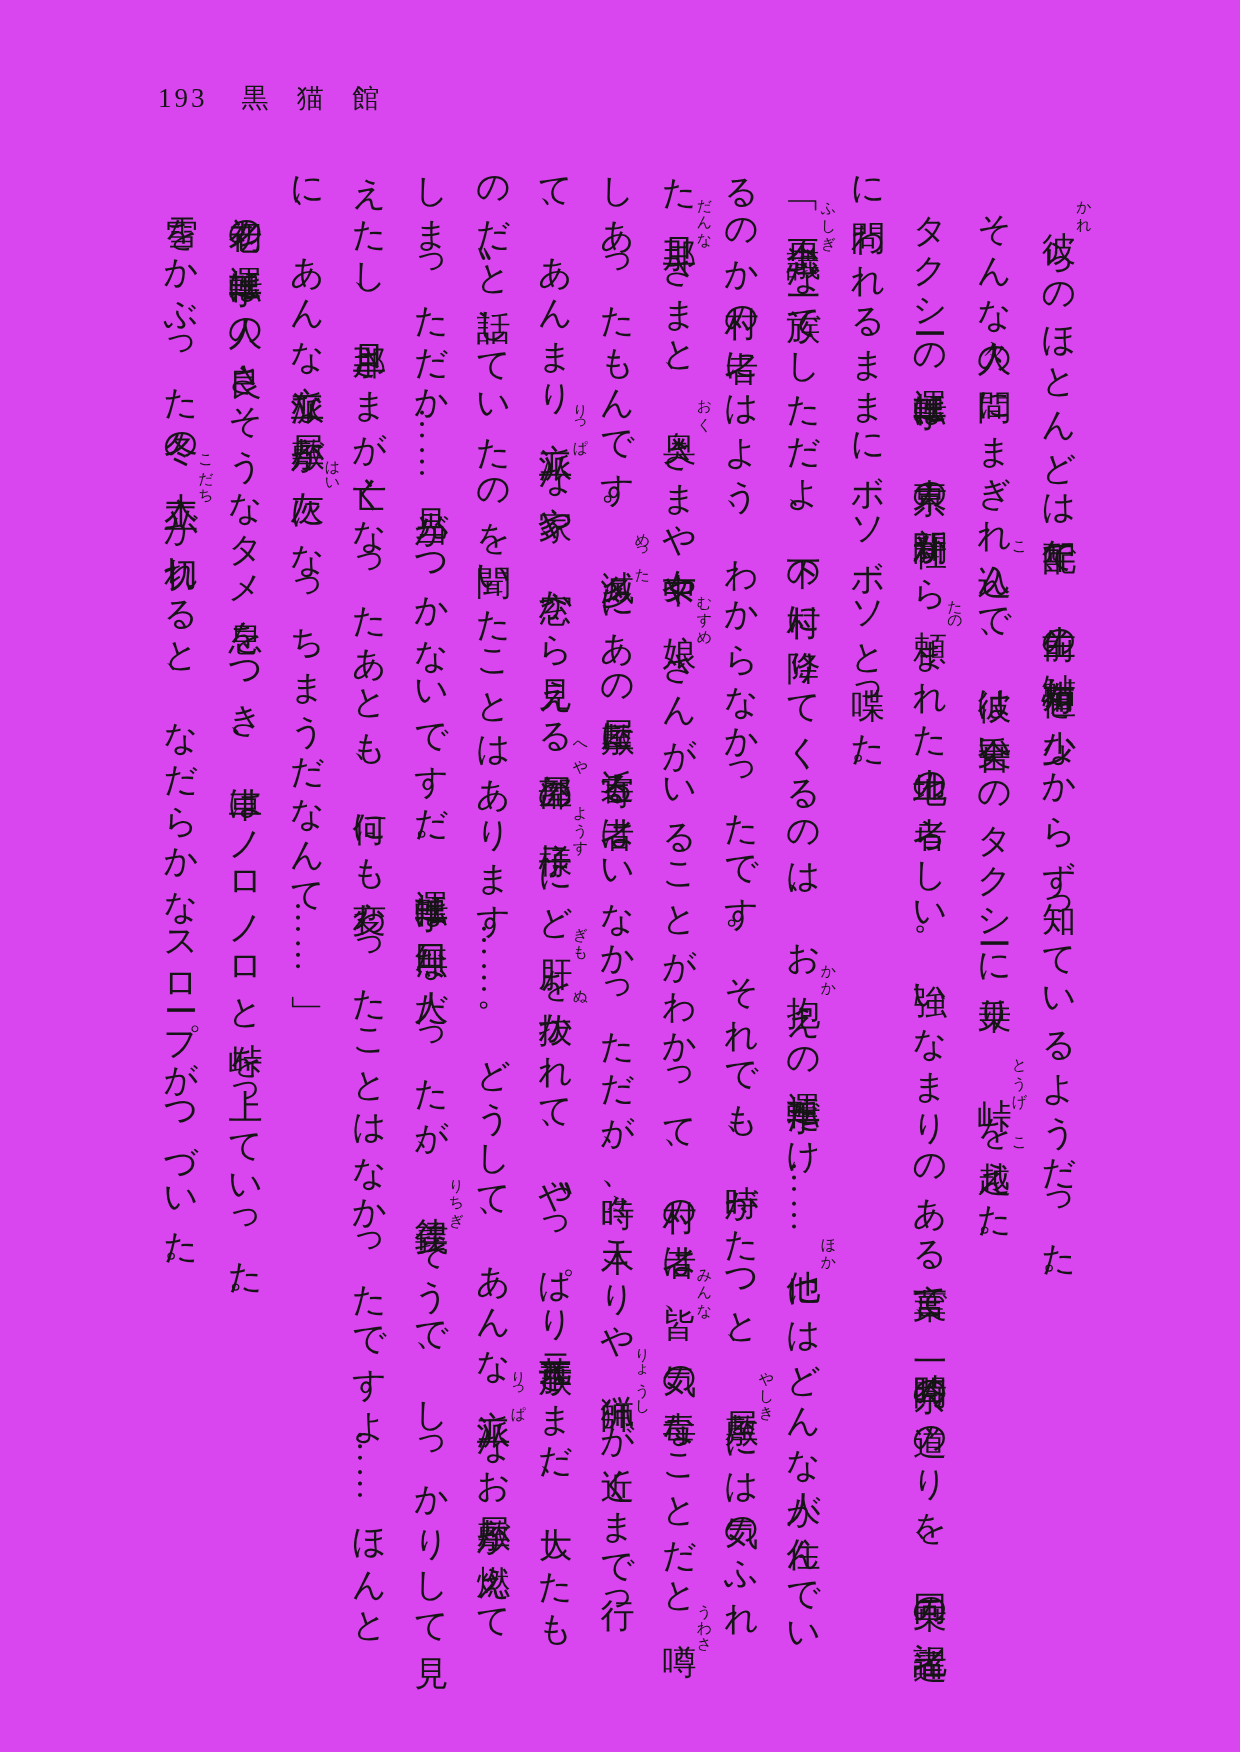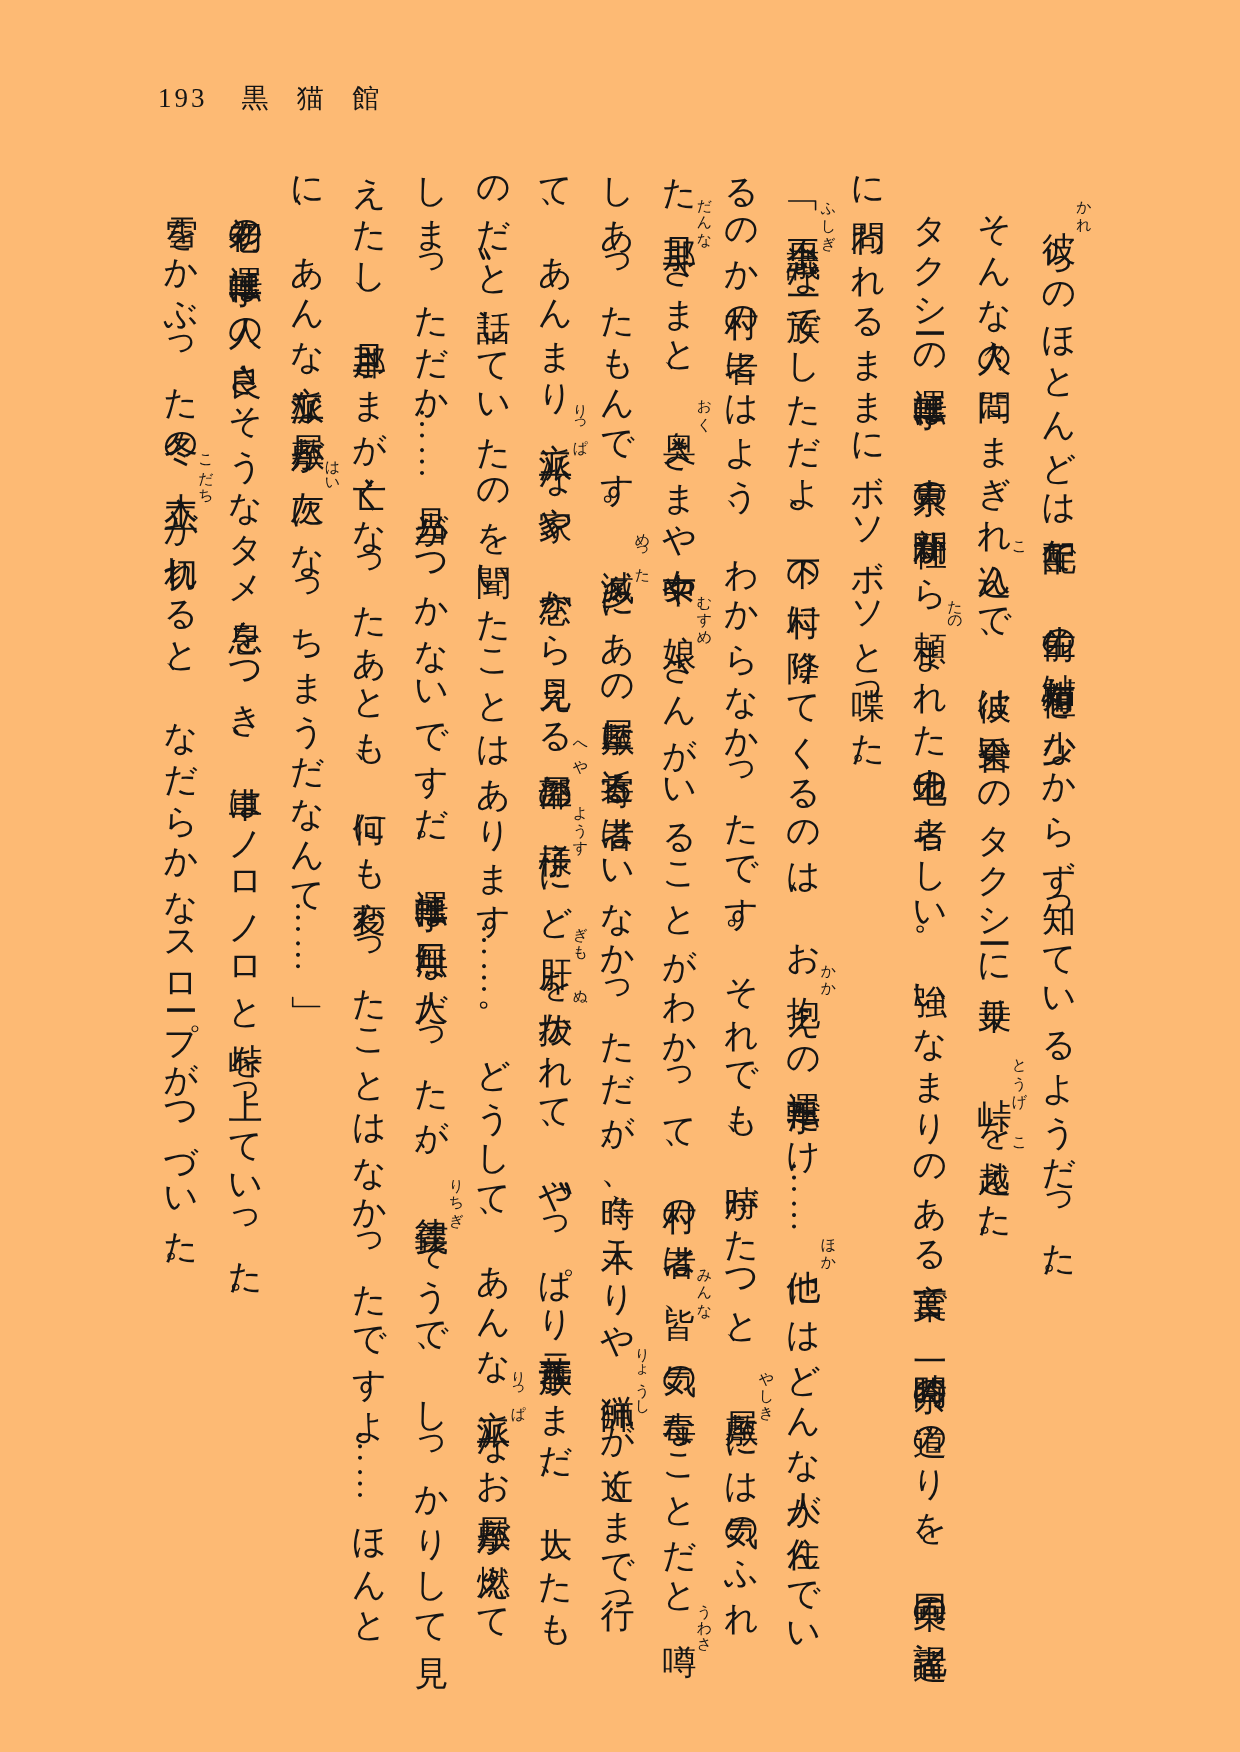--- a/index.html
+++ b/index.html
@@ -4,21 +4,21 @@
 <style>
   html, body {
     margin: 0;
     padding: 0;
     background: #ffffff;
   }
   .page {
     position: relative;
     width: 1240px;
     height: 1752px;
-    background: #fdba74;
+    background: #d946ef;
     color: #151515;
     font-family: "Liberation Serif", "DejaVu Serif", serif;
     overflow: hidden;
   }
   .running-head {
     position: absolute;
     left: 158px;
     top: 80px;
     font-size: 27px;
     white-space: nowrap;

